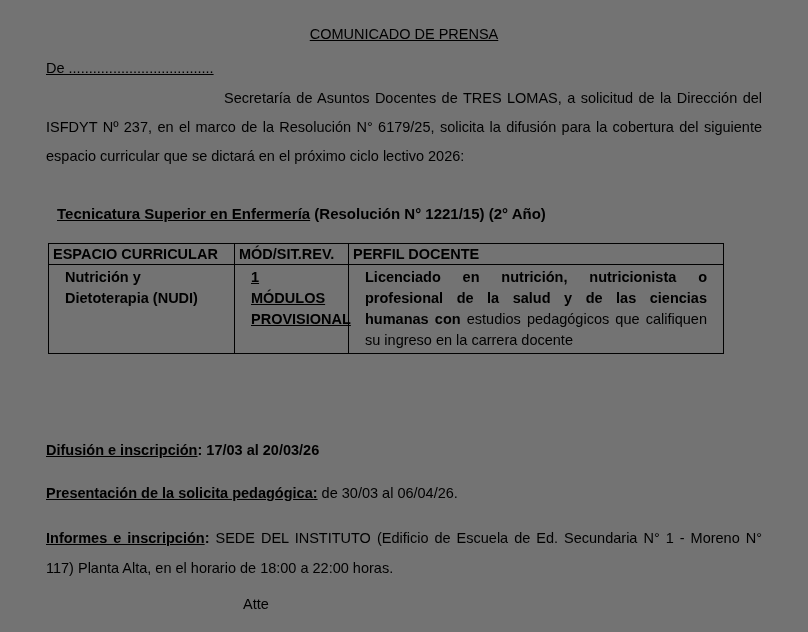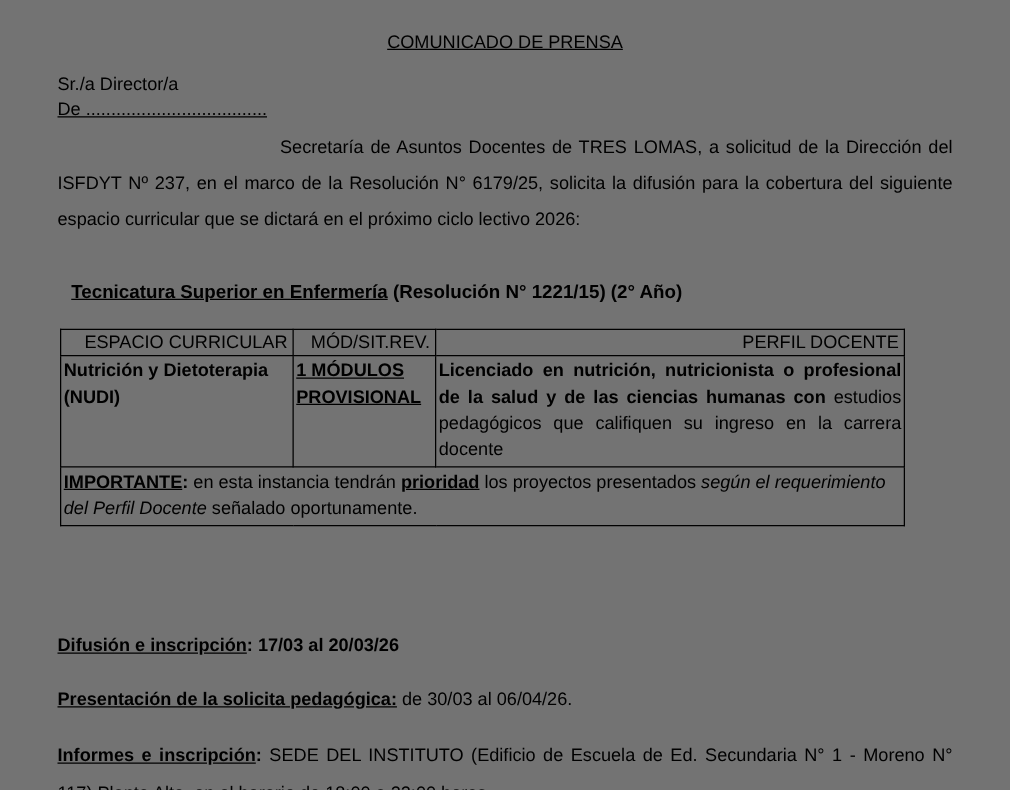--- a/index.html
+++ b/index.html
@@ -49,28 +49,28 @@
     border-collapse: collapse;
     width: 675px;
     table-layout: fixed;
   }
   .vacancy-table th,
   .vacancy-table td {
     border: 1px solid #000000;
     font-size: 14.5px;
   }
   .vacancy-table th {
-    font-weight: normal;
-    text-align: right;
+    font-weight: bold;
+    text-align: left;
     padding: 1px 4px;
     line-height: 18px;
   }
   .vacancy-table td {
     vertical-align: top;
-    padding: 2px 2px;
+    padding: 2px 16px;
     line-height: 21px;
     margin-left: 28px;
   }
   .col-espacio { width: 186px; }
   .col-mod     { width: 114px; }
   .col-perfil  { width: 375px; }
   .cell-espacio { font-weight: bold; height: 63px; }
   .cell-mod     { font-weight: bold; text-align: left; text-decoration: underline; }
   .cell-perfil  { text-align: justify; }
   .cell-importante { padding: 3px 6px; line-height: 21px; }
@@ -97,21 +97,20 @@
 </head>
 <body>
 
 <div class="page">
 
   <div class="doc-title">
     <span class="u">COMUNICADO DE PRENSA</span>
   </div>
 
   <div class="salutation">
-    <div>Sr./a Director/a</div>
     <div class="u">De ....................................</div>
   </div>
 
   <p class="intro">Secretaría de Asuntos Docentes de TRES LOMAS, a solicitud de la Dirección del ISFDYT Nº 237, en el marco de la Resolución N° 6179/25, solicita la difusión para la cobertura del siguiente espacio curricular que se dictará en el próximo ciclo lectivo 2026:</p>
 
   <div class="course-heading">
     <span class="u">Tecnicatura Superior en Enfermería</span><span> (Resolución N° 1221/15) (2° Año)</span>
   </div>
 
   <table class="vacancy-table">
@@ -126,23 +125,20 @@
         <th>MÓD/SIT.REV.</th>
         <th>PERFIL DOCENTE</th>
       </tr>
     </thead>
     <tbody>
       <tr>
         <td class="cell-espacio">Nutrición y Dietoterapia (NUDI)</td>
         <td class="cell-mod">1 MÓDULOS PROVISIONAL</td>
         <td class="cell-perfil"><span class="b">Licenciado en nutrición, nutricionista o profesional de la salud y de las ciencias humanas  con </span><span>estudios pedagógicos que califiquen su ingreso en la carrera docente</span></td>
       </tr>
-      <tr>
-        <td colspan="3" class="cell-importante"><span class="b u">IMPORTANTE</span><span class="b">:</span><span> en esta instancia tendrán </span><span class="b u">prioridad</span><span> los proyectos presentados </span><span class="i">según el requerimiento del Perfil Docente</span><span> señalado oportunamente.</span></td>
-      </tr>
     </tbody>
   </table>
 
   <p class="sched-difusion"><span class="b u">Difusión e inscripción</span><span class="b">: 17/03 al 20/03/26</span></p>
 
   <p class="sched-presentacion"><span class="b u">Presentación de la solicita pedagógica:</span><span> de 30/03 al 06/04/26.</span></p>
 
   <p class="sched-informes"><span class="b u">Informes e inscripción</span><span class="b">:</span><span> SEDE DEL INSTITUTO (Edificio de Escuela de Ed. Secundaria N° 1 - Moreno N° 117) Planta Alta, en el horario de 18:00 a 22:00 horas.</span></p>
 
   <div class="closing">Atte</div>

